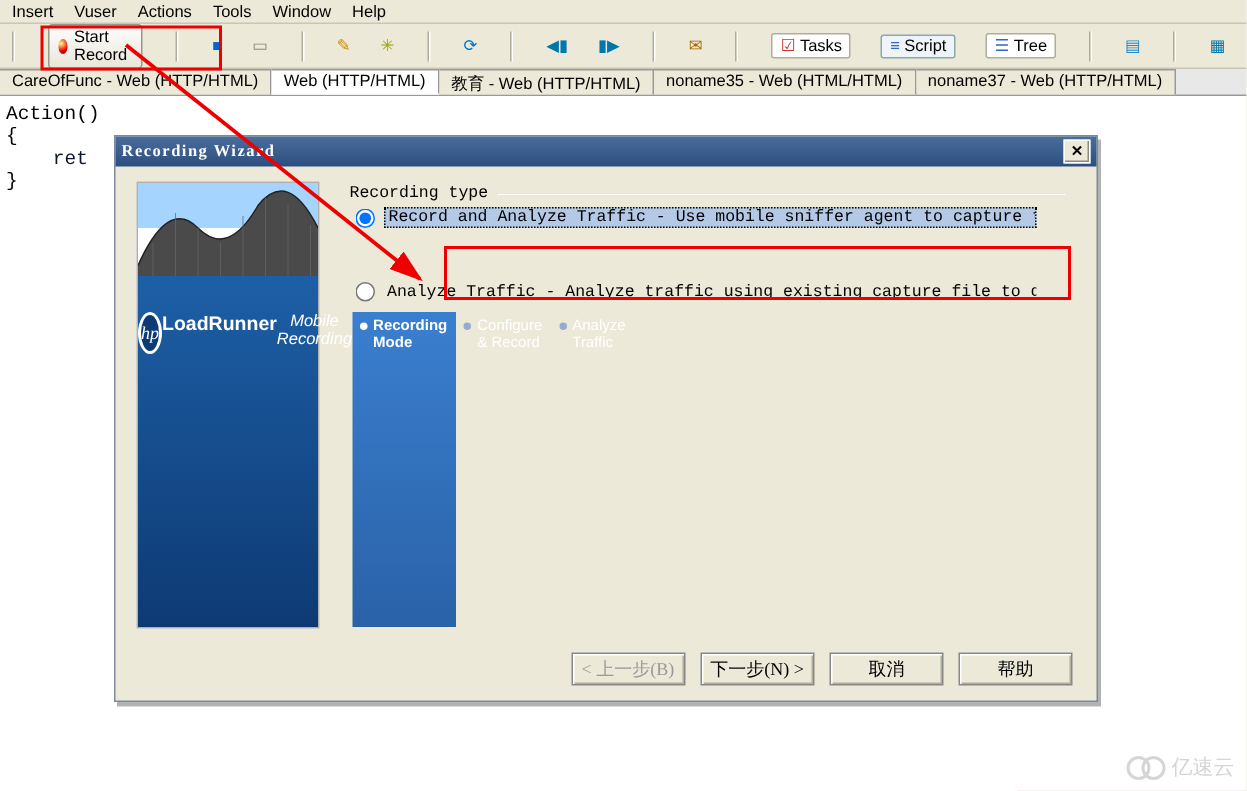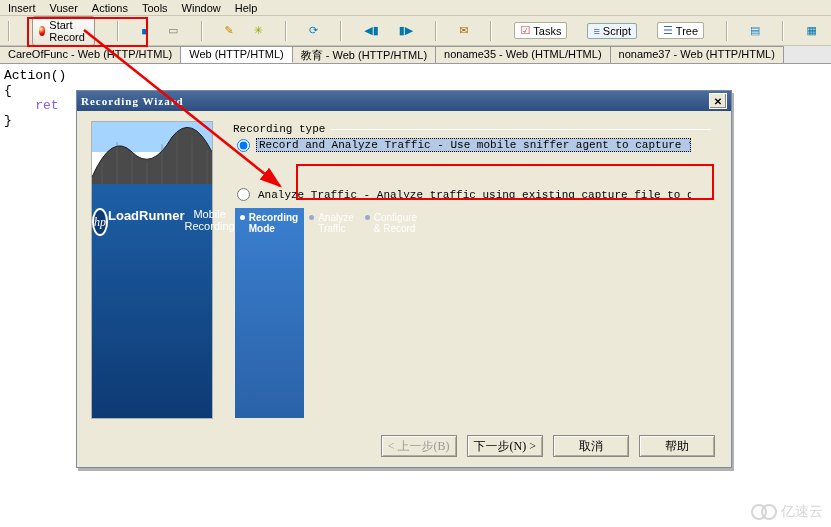--- a/index.html
+++ b/index.html
@@ -72,21 +72,21 @@
   }
   .tab.active { background: #fff; border-bottom: 1px solid #fff; }
   .code-area {
     font-family: "Courier New", monospace;
     font-size: 13px;
     padding: 4px 4px;
     line-height: 15px;
     white-space: pre;
     color: #000;
   }
-  .code-area .kw { color: #8b5cf6; }
+  .code-area .kw { color: #0f172a; }
   
   .dialog {
     position: absolute;
     left: 76px; top: 90px;
     width: 656px; height: 378px;
     background: #ece9d8;
     border: 1px solid #7b8aa0;
     box-shadow: 2px 3px 0 rgba(0,0,0,.3);
   }
   .titlebar {
@@ -138,21 +138,21 @@
     border-radius:50%;
     border:2px solid #fff;
     background:#0e3a73;
     color:#fff;
     font-style:italic; font-family: "Georgia";
     font-size:12px;
     display:flex;align-items:center;justify-content:center;
     margin: 0 auto 6px auto;
   }
   .lr-title { font-size:13px; font-weight:bold; text-align:right; }
-  .lr-sub { font-size:11px; text-align:center; margin-bottom:8px; font-weight:300;}
+  .lr-sub { font-size:11px; text-align:center; margin-bottom:8px; font-weight:300;font-style:italic;}
   .step { font-size:10px; padding: 4px 6px 4px 14px; position:relative; }
   .step::before{
     content:""; position:absolute; left:5px; top:7px;
     width:5px;height:5px;border-radius:50%;background:#9ac;
   }
   .step.active { background: linear-gradient(#3a7fcf,#2a62a8); font-weight:bold;}
   .step.active::before{background:#fff;}
   .main-panel {
     flex:1;
     padding: 12px 20px 0 20px;
@@ -306,22 +306,22 @@
             <line x1="100" y1="62" x2="100" y2="15"></line>
               <line x1="115" y1="62" x2="115" y2="28"></line>
           </g>
         </svg>
       </div>
       <div class="side-brand">
         <div class="hp-logo">hp</div>
         <div class="lr-title">LoadRunner</div>
         <div class="lr-sub">Mobile Recording</div>
         <div class="step active">Recording Mode</div>
+        <div class="step">Configure &amp; Record</div>
         <div class="step">Analyze Traffic</div>
-        <div class="step">Configure &amp; Record</div>
       </div>
     </div>
     <div class="main-panel">
       <div class="fieldset-label">
         <span>Recording type</span>
           <span class="line"></span>
       </div>
       <label class="radio-row selected">
         <input type="radio" name="rt" checked="" style="">
         <span>Record and Analyze Traffic - Use mobile sniffer agent to capture traffic a</span>

